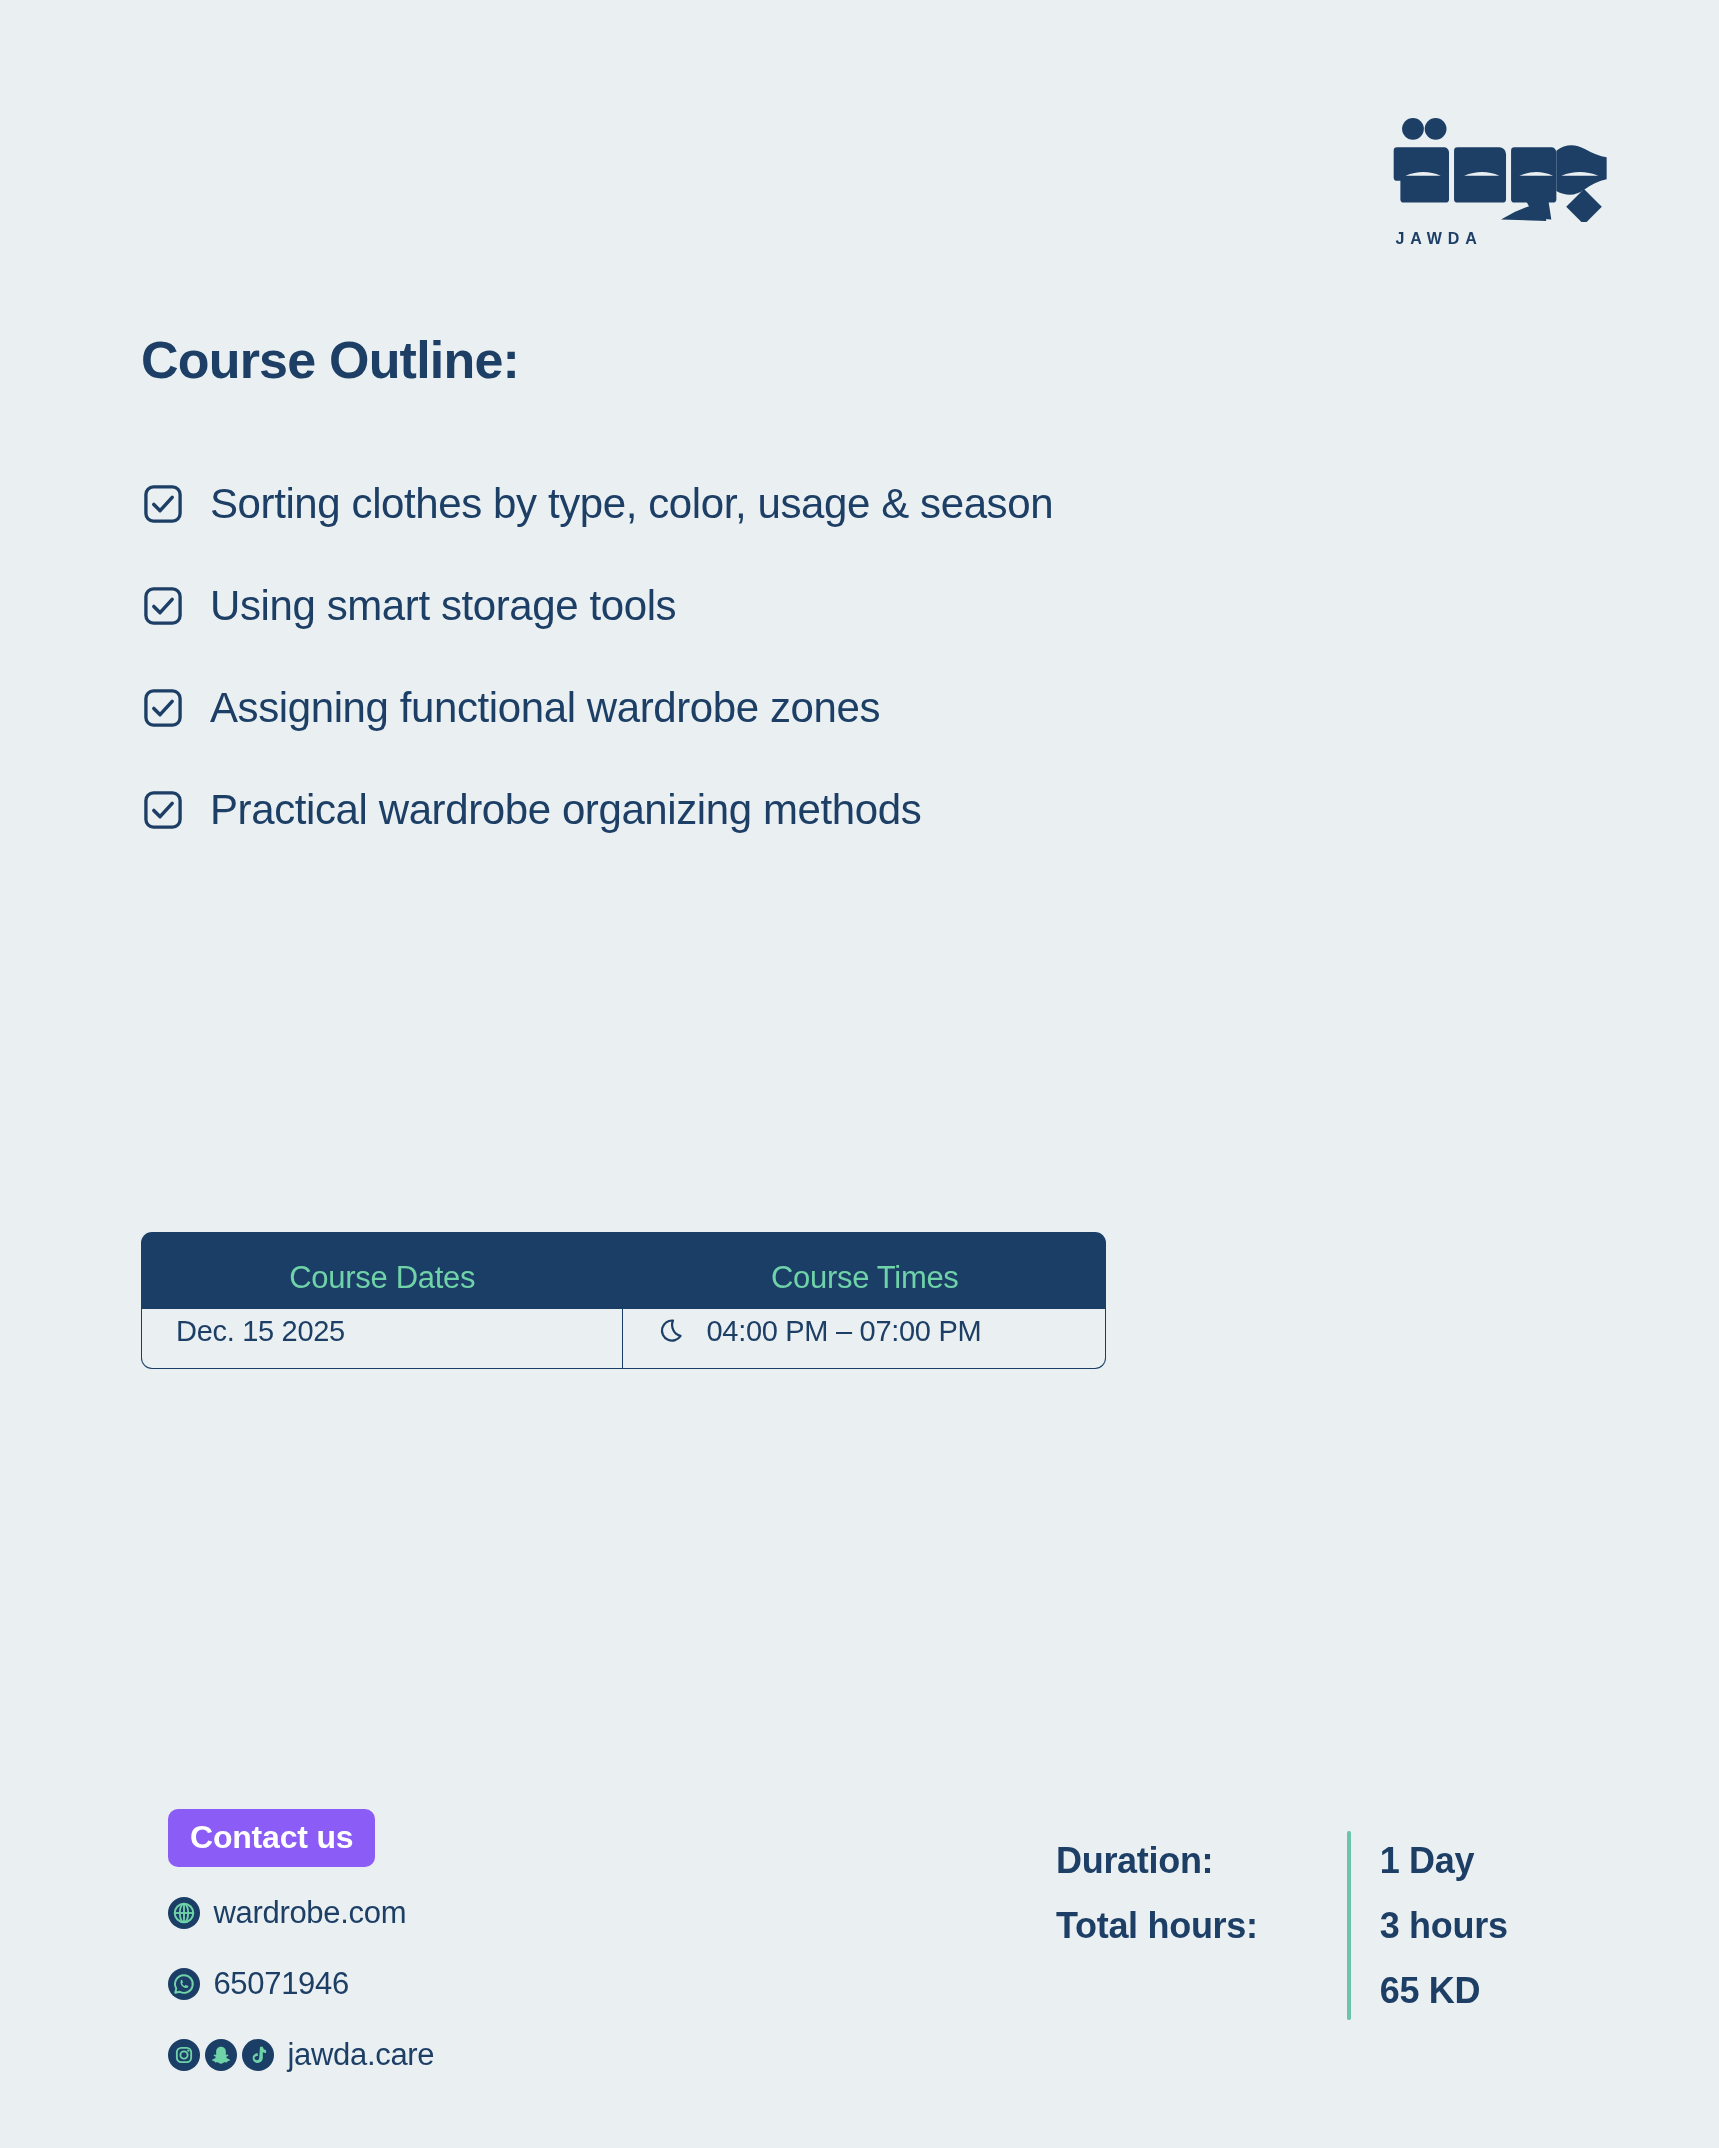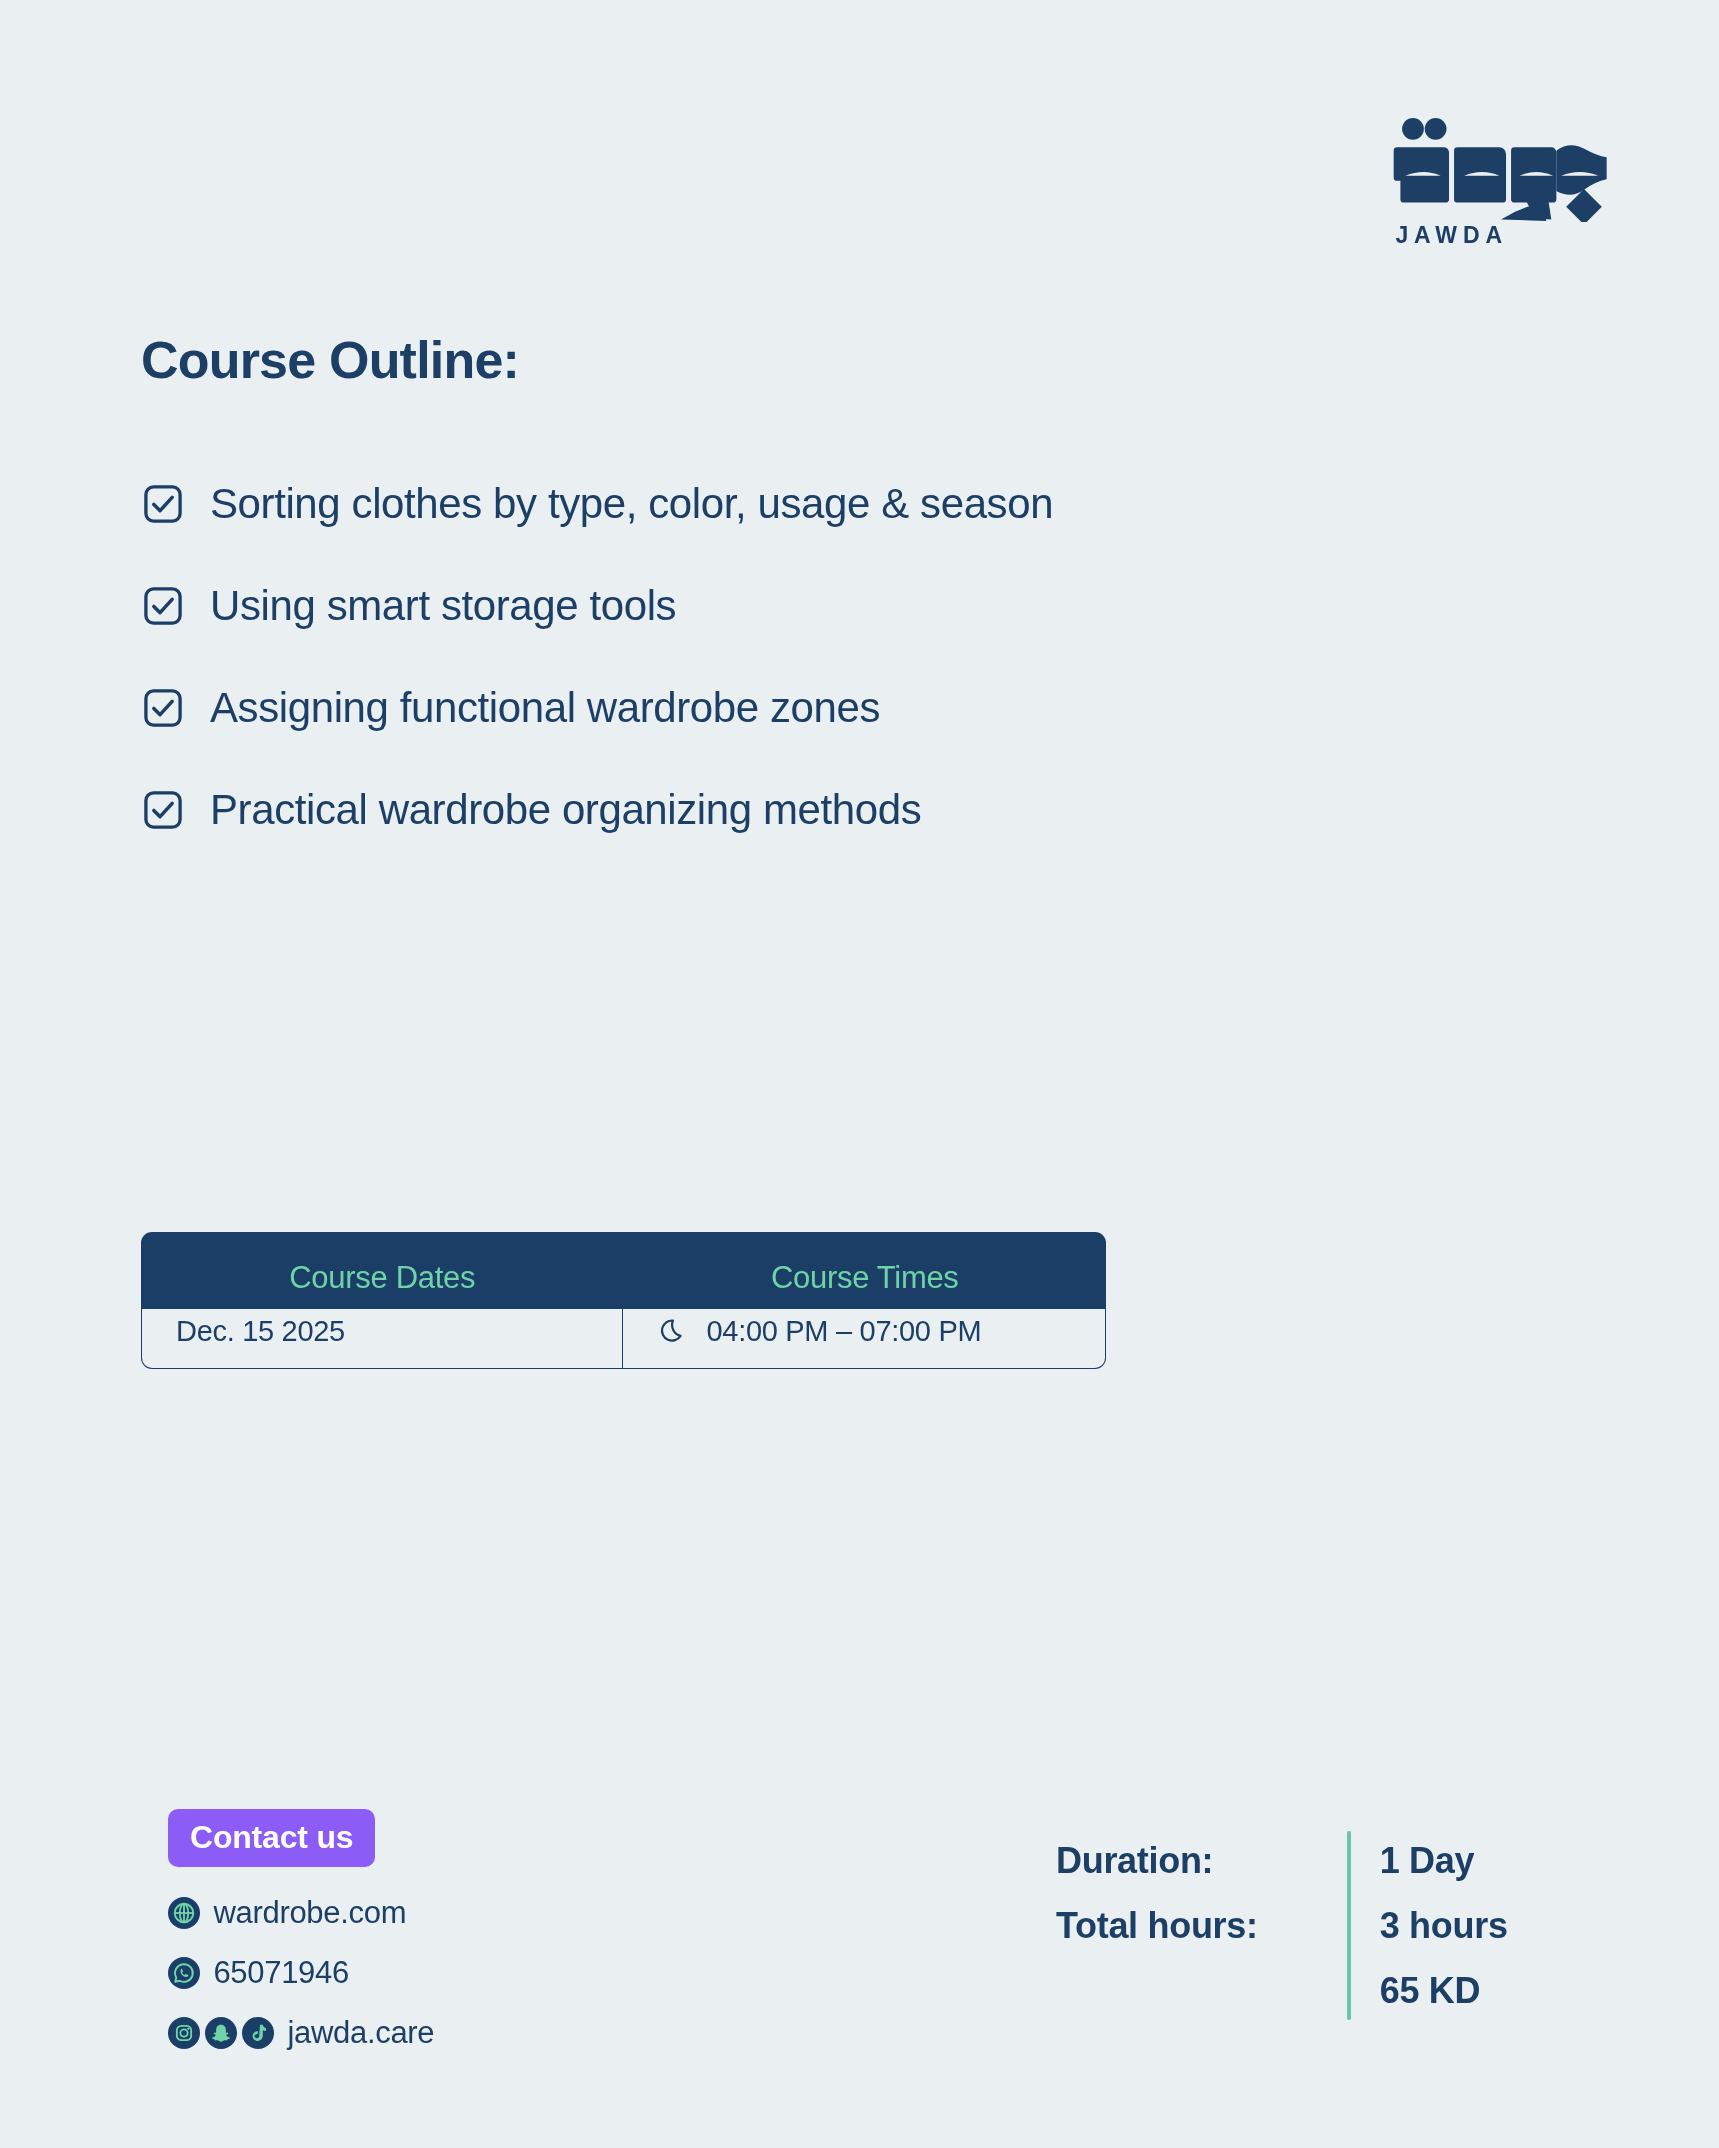--- a/index.html
+++ b/index.html
@@ -24,21 +24,21 @@
     width: 218px;
     height: 130px;
   }
   .logo-mark {
     display: block;
   }
   .logo-wordmark {
     position: absolute;
     left: 3.4px;
     bottom: 0px;
-    font-size: 23px;
+    font-size: 16px;
     letter-spacing: 5.9px;
     font-weight: 700;
     color: #1d3f66;
     line-height: 1;
   }
 
   
   .page-title {
     position: absolute;
     left: 141px;
@@ -149,21 +149,21 @@
     font-size: 32px;
     font-weight: 700;
     letter-spacing: -0.2px;
     padding: 11.7px 22px 14.3px 22px;
     border-radius: 10px;
     line-height: 1;
   }
   .contact-row {
     display: flex;
     align-items: center;
-    margin-top: 18px;
+    margin-top: 29px;
     height: 42px;
   }
   .contact-row.row-first { margin-top: 25px; }
   .social-icon {
     width: 32px;
     height: 32px;
     flex: 0 0 auto;
     display: block;
   }
   .contact-text {

